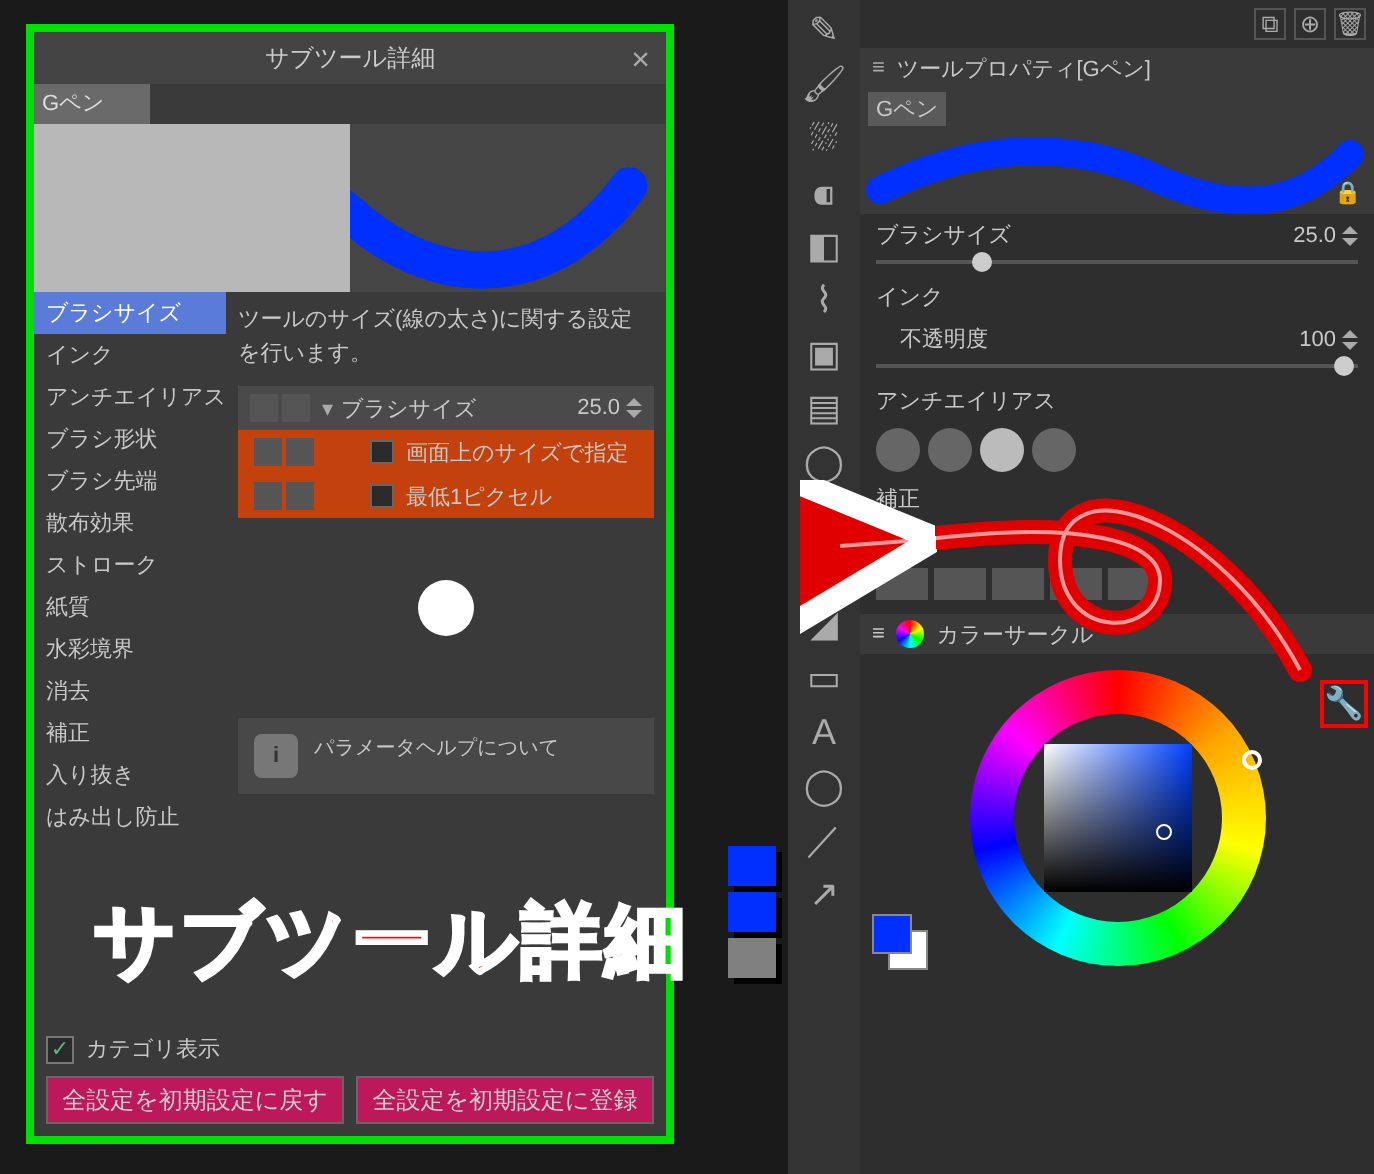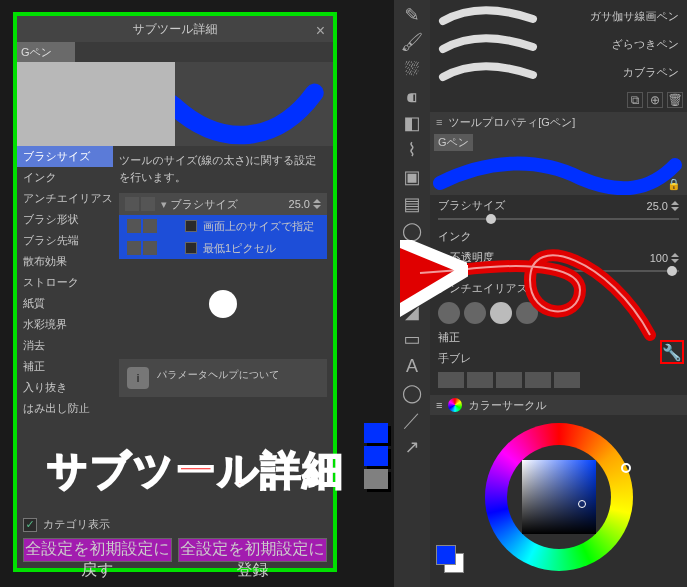--- a/index.html
+++ b/index.html
@@ -17,21 +17,21 @@
 
   .body { display: flex; height: calc(100% - 26px - 104px - 60px); }
   .catlist { width: 96px; background: #3a3a3a; }
   .catlist div { padding: 3px 6px; cursor: pointer; white-space: nowrap; }
   .catlist div.sel { background: #5b7bd8; color: #fff; }
 
   .main { flex: 1; background: #3a3a3a; padding: 6px; position: relative; }
   .desc { font-size: 11px; line-height: 1.5; margin-bottom: 8px; }
 
   .param-row { background: #4a4a4a; padding: 4px 6px; display: flex; align-items: center; height: 22px; }
-  .toggle-row { background: #1d4ed8; padding-left: 50px; height: 22px; display: flex; align-items: center; }
+  .toggle-row { background: #c2410c; padding-left: 50px; height: 22px; display: flex; align-items: center; }
   .small-icons { display: flex; gap: 2px; margin-right: 6px; }
   .small-icons span { width: 14px; height: 14px; background: #555; display: inline-block; }
   .arrow-d { color: #aaa; margin-right: 4px; }
   .val { margin-left: auto; }
   .mini-up-dn { display:inline-flex; flex-direction:column; margin-left:3px; }
   .mini-up-dn span { width:0;height:0;border-left:4px solid transparent;border-right:4px solid transparent; }
   .mini-up-dn .u{ border-bottom:4px solid #aaa; margin-bottom:2px;}
   .mini-up-dn .d{ border-top:4px solid #aaa;}
 
   .chk { width: 12px; height: 12px; background: #2a2a2a; border: 1px solid #666; display: inline-block; margin-right: 6px; }
@@ -41,21 +41,21 @@
   .help-box { background: #484848; padding: 8px; margin-top: 10px; display: flex; gap: 8px; }
   .help-box .ic { width: 22px; height: 22px; background: #777; border-radius: 4px; color: #333; display:flex;align-items:center;justify-content:center;font-weight:bold; }
   .help-box .tx { font-size: 10px; line-height: 1.5; }
 
   .big-label { position: absolute; left: 30px; bottom: 70px; font-size: 40px; font-weight: 900; color: #ff0000; -webkit-text-stroke: 2px #ffffff; letter-spacing: 2px; white-space: nowrap; }
 
   .dlg-foot { position: absolute; left:0; right:0; bottom: 0; padding: 6px; background: #3a3a3a; }
   .cat-show { display: flex; align-items: center; margin-bottom: 6px; }
   .cat-show .chk2 { width:14px;height:14px;background:#2a2a2a;border:1px solid #777;display:inline-flex;align-items:center;justify-content:center;margin-right:6px;color:#5b8; }
   .foot-btns { display: flex; gap: 6px; }
-  .foot-btns button { flex: 1; height: 24px; background: #a21caf; border: 1px solid #666; color: #ccc; font-size: 16px; cursor: pointer; }
+  .foot-btns button { flex: 1; height: 24px; background: #be185d; border: 1px solid #666; color: #ccc; font-size: 12px; cursor: pointer; }
 
   
   .right { position: absolute; left: 430px; top: 0; width: 257px; height: 587px; background: #2e2e2e; }
   .toolcol { position: absolute; left: -36px; top: 0; width: 36px; height: 100%; background: #333; }
   .toolcol .ti { width: 24px; height: 24px; margin: 3px auto; display:flex;align-items:center;justify-content:center; color:#aaa; font-size:18px; }
   .brushes { padding: 2px; }
   .brush-item { height: 28px; display:flex; align-items:center; padding:0 6px; }
   .brush-item .nm { margin-left:auto; font-size:11px; }
   .icon-row { display:flex; justify-content:flex-end; gap:4px; padding:4px; }
   .icon-row span { width:16px;height:16px;border:1px solid #555;display:inline-flex;align-items:center;justify-content:center;color:#aaa;font-size:12px; }
@@ -222,40 +222,20 @@
     <div class="ti">◯</div>
     <div class="ti">／</div>
     <div class="ti">↗</div>
     <div class="swatch-col">
       <div class="swatch a"></div>
       <div class="swatch b"></div>
       <div class="swatch c"></div>
     </div>
   </div>
 
-  <div class="brushes">
-    <div class="brush-item">
-      <svg width="100" height="22">
-          <path d="M5 16 C 30 2, 60 2, 95 14" stroke="#ddd" stroke-width="8" fill="none" stroke-linecap="round"></path>
-        </svg>
-      <span class="nm">ガサ伽サ線画ペン</span>
-    </div>
-    <div class="brush-item">
-      <svg width="100" height="22">
-          <path d="M5 16 C 30 2, 60 2, 95 14" stroke="#ddd" stroke-width="8" fill="none" stroke-linecap="round"></path>
-        </svg>
-      <span class="nm">ざらつきペン</span>
-    </div>
-    <div class="brush-item">
-      <svg width="100" height="22">
-          <path d="M5 16 C 30 2, 60 2, 95 14" stroke="#ddd" stroke-width="8" fill="none" stroke-linecap="round"></path>
-        </svg>
-      <span class="nm">カブラペン</span>
-    </div>
-  </div>
   <div class="icon-row">
     <span>⧉</span>
     <span>⊕</span>
     <span>🗑</span>
   </div>
 
   <div class="panel-hdr">
     <span class="ham">≡</span>
     <span>ツールプロパティ[Gペン]</span>
   </div>

